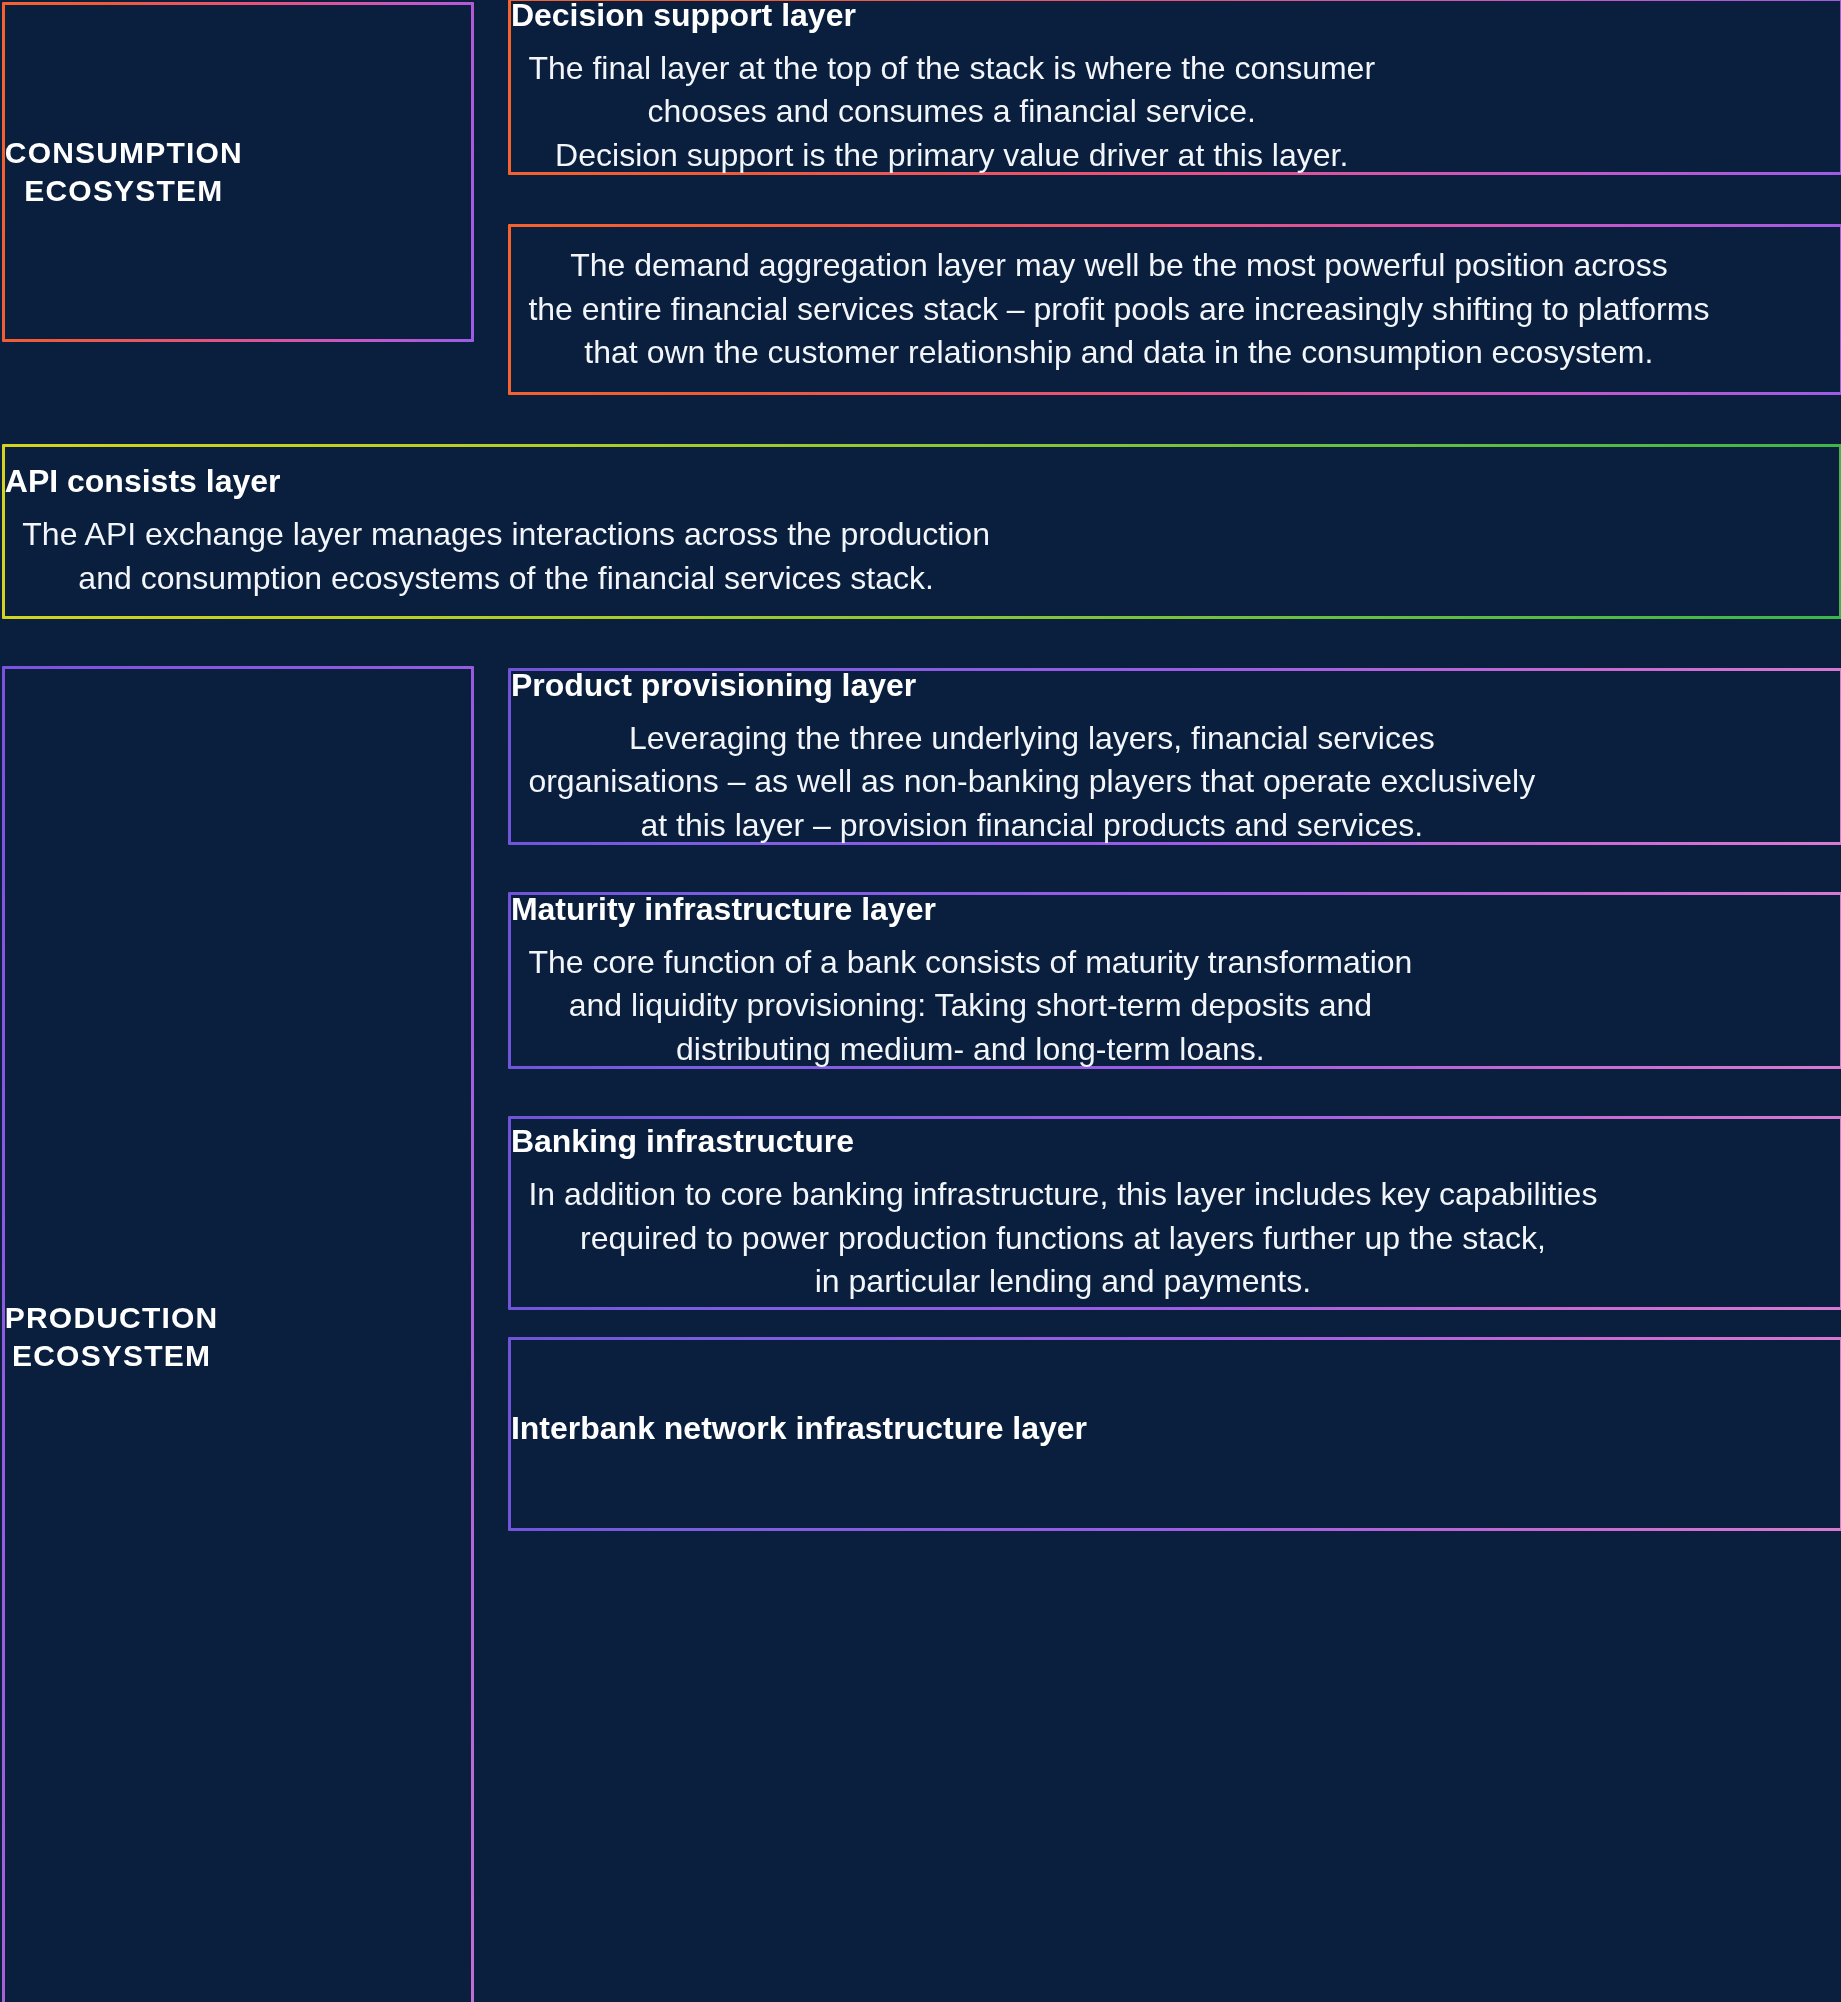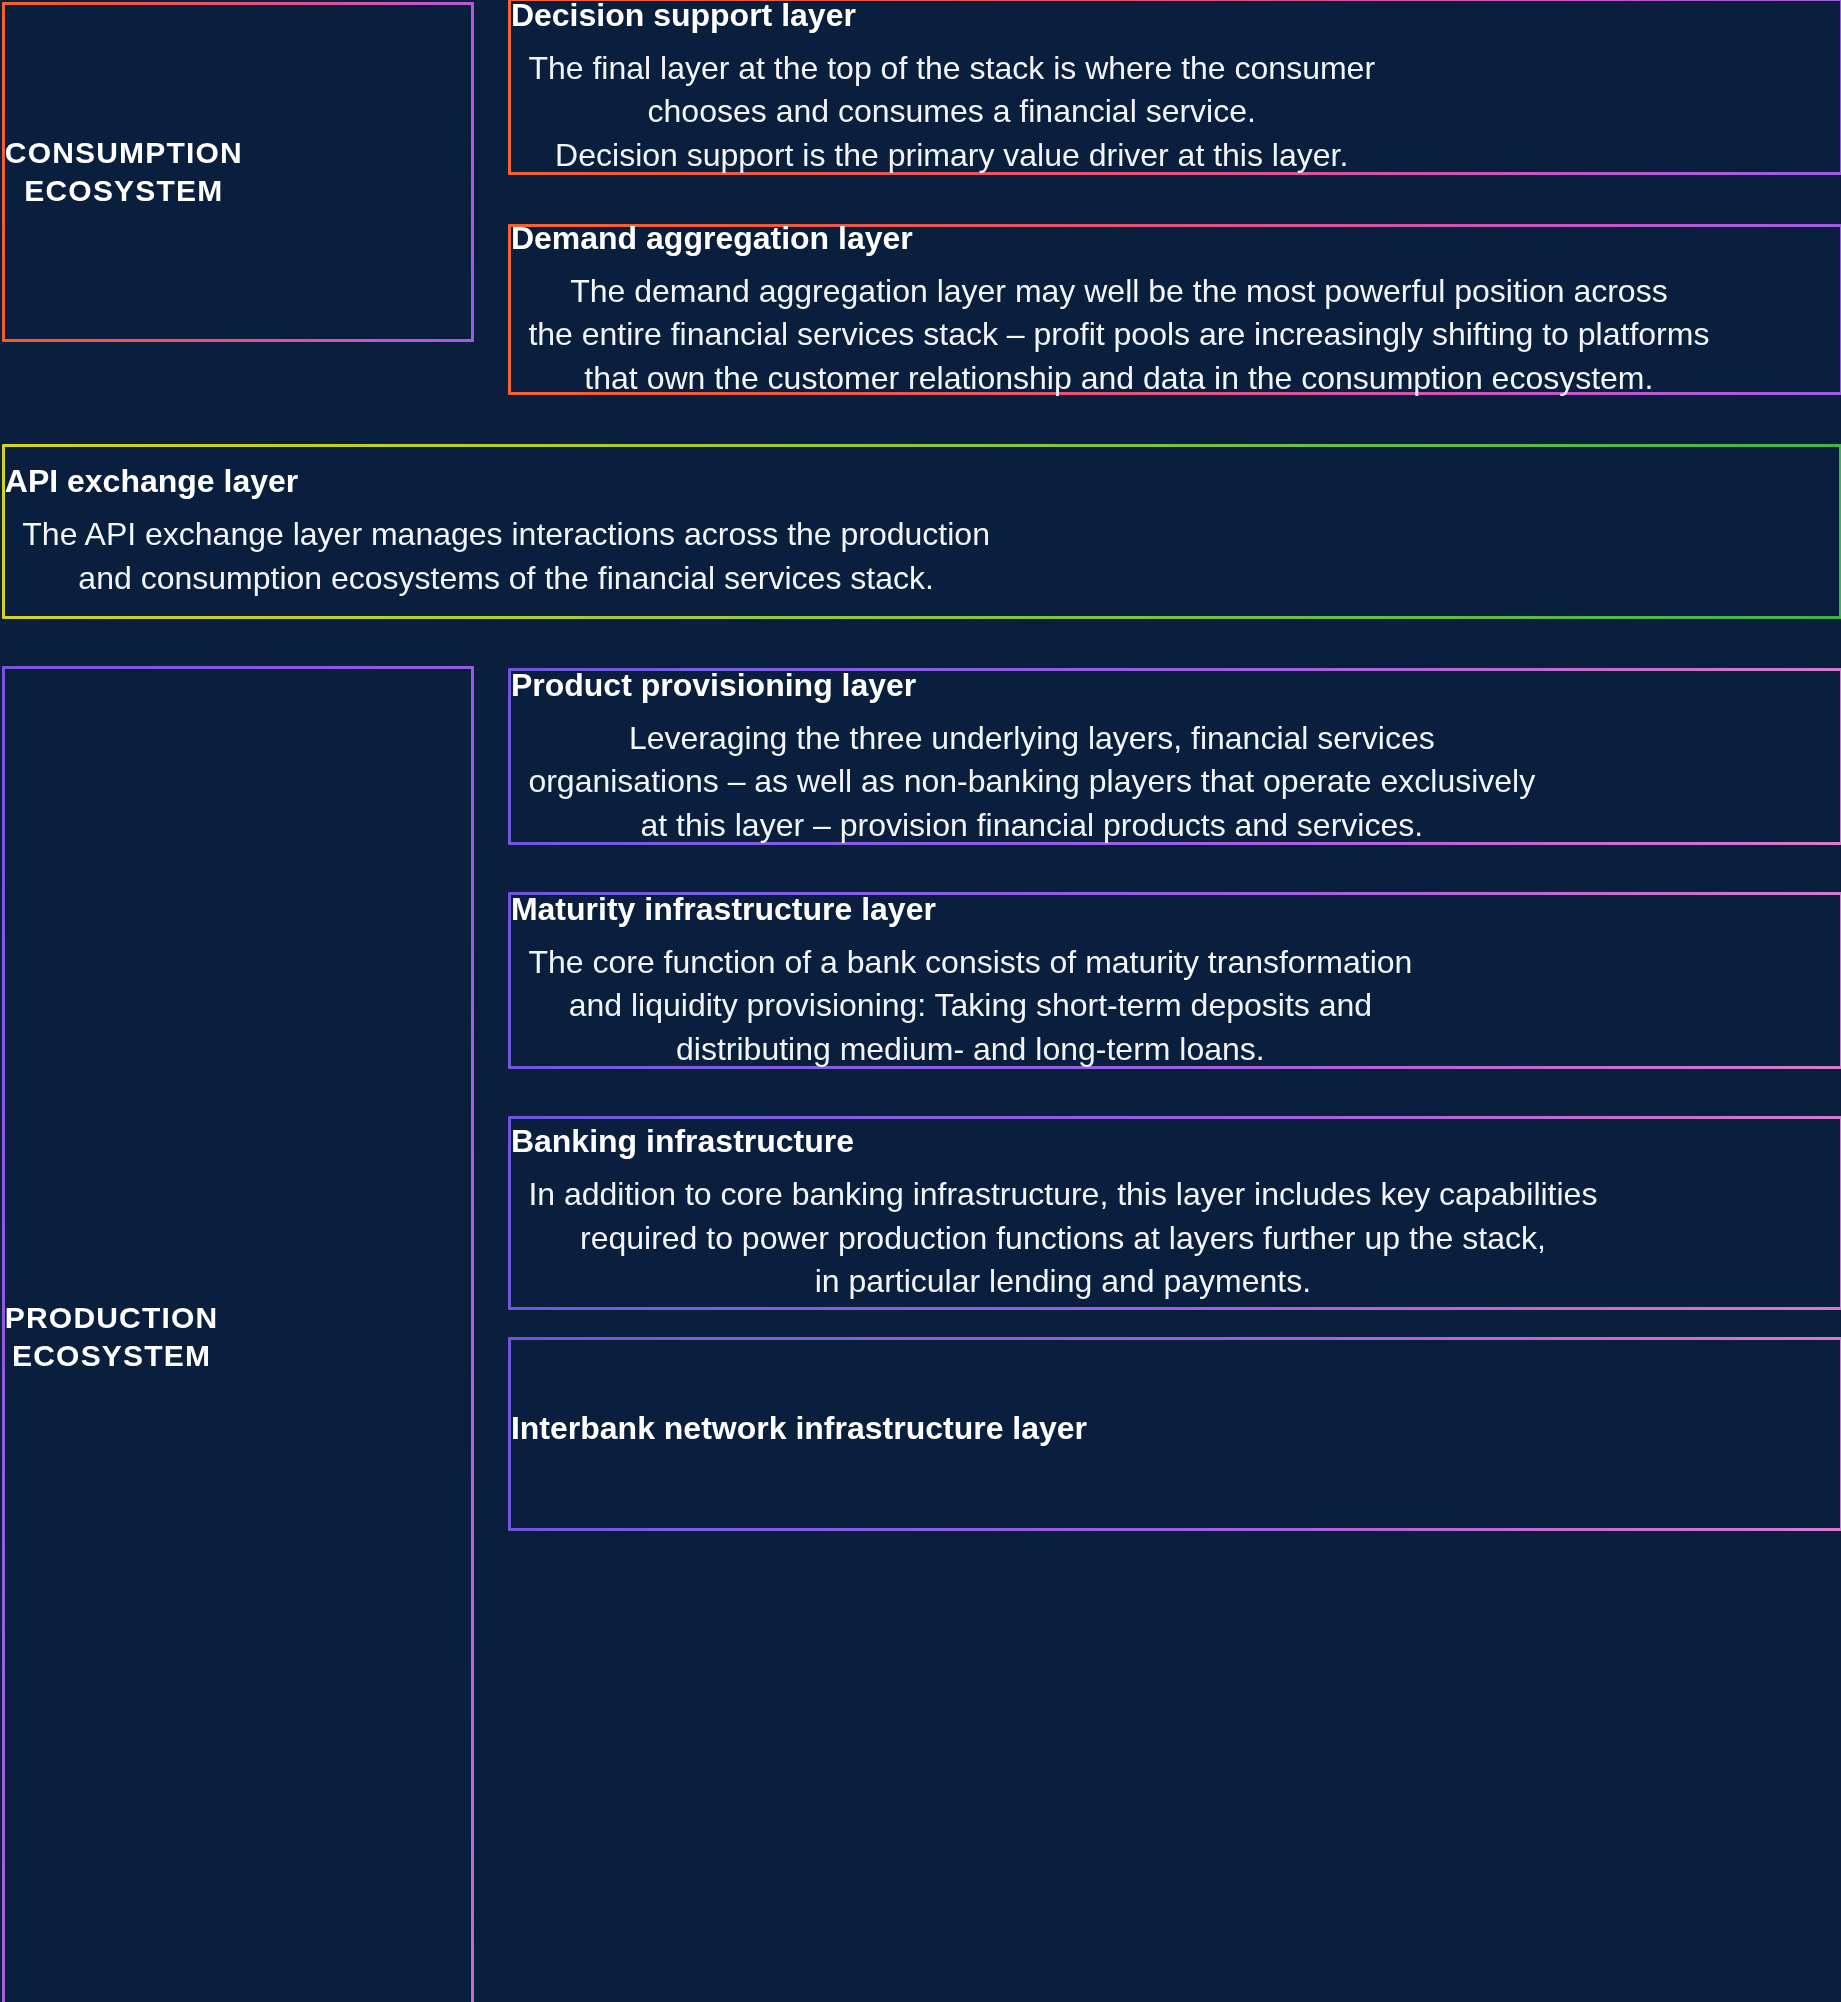--- a/index.html
+++ b/index.html
@@ -110,30 +110,29 @@
     <div class="inner">
       <div class="layer-title">Decision support layer</div>
       <div class="layer-body">The final layer at the top of the stack is where the consumer
 chooses and consumes a financial service.
 Decision support is the primary value driver at this layer.</div>
     </div>
   </div>
 
   <div class="panel grad-orange-purple" id="demand-aggregation">
     <div class="inner">
-      <div class="layer-title">Demand aggregation layer</div>
       <div class="layer-body">The demand aggregation layer may well be the most powerful position across
 the entire financial services stack – profit pools are increasingly shifting to platforms
 that own the customer relationship and data in the consumption ecosystem.</div>
     </div>
   </div>
 
   <div class="panel grad-yellow-green" id="api-exchange">
     <div class="inner">
-      <div class="layer-title">API exchange layer</div>
+      <div class="layer-title">API consists layer</div>
       <div class="layer-body">The API exchange layer manages interactions across the production
 and consumption ecosystems of the financial services stack.</div>
     </div>
   </div>
 
   <div class="panel grad-violet" id="production-eco">
     <div class="inner">
       <div class="eco-label">PRODUCTION
 ECOSYSTEM</div>
     </div>

